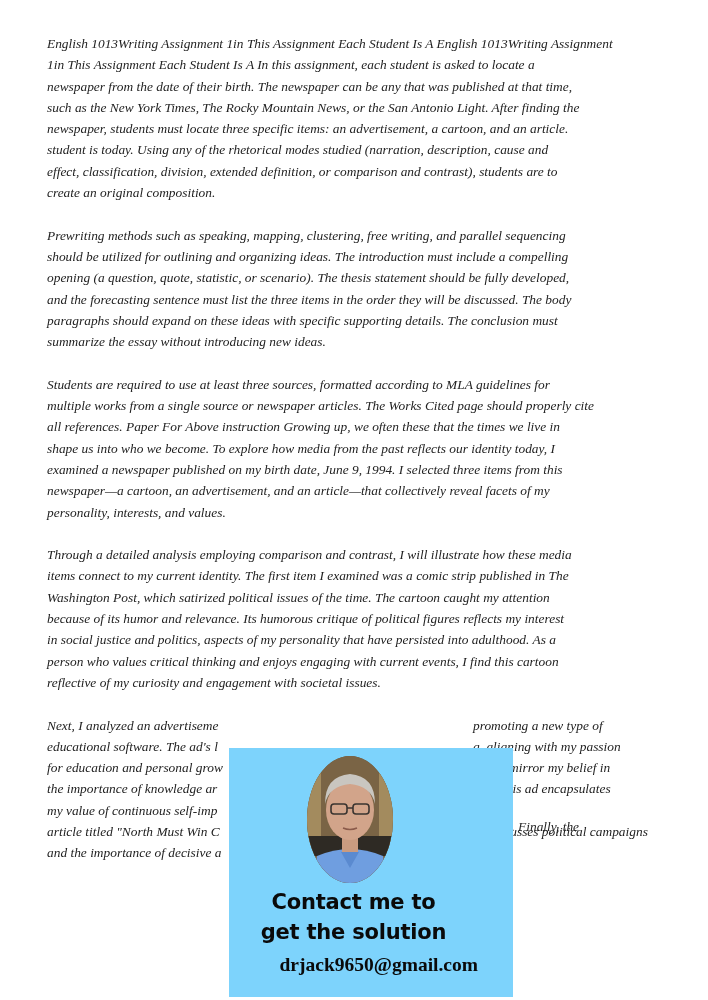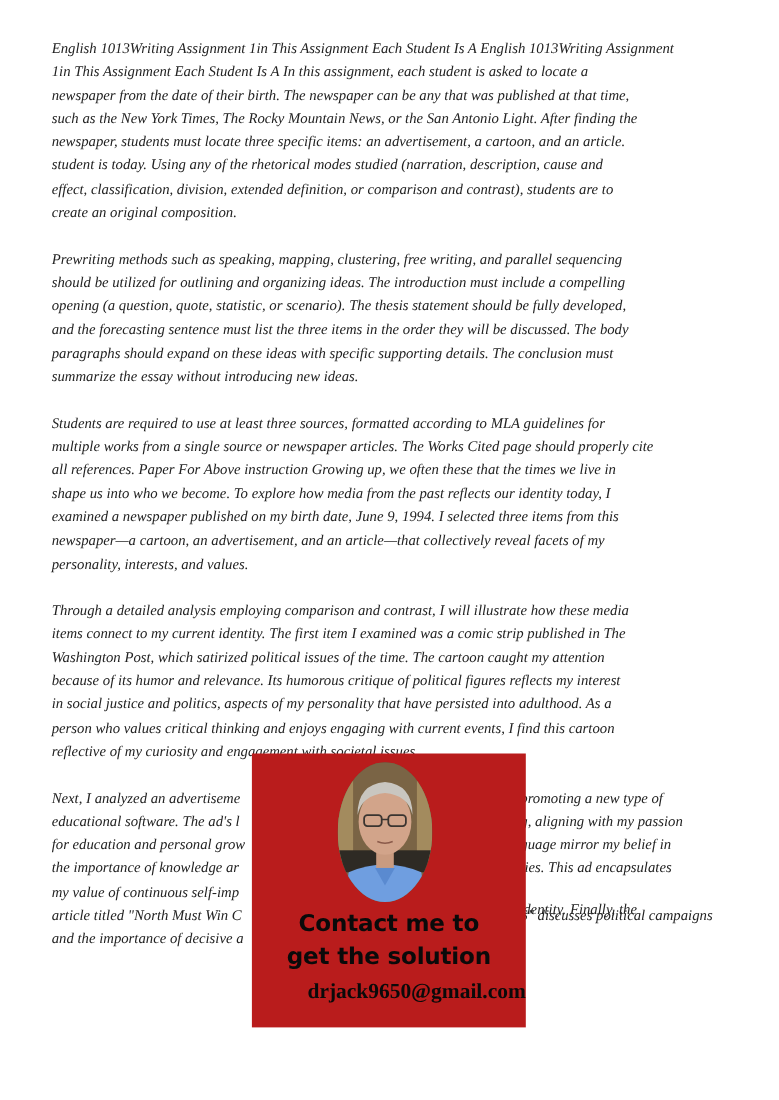--- a/index.html
+++ b/index.html
@@ -27,24 +27,24 @@
     .para {
       margin: 0 0 21.3px 0;
     }
     .line {
       display: block;
       white-space: nowrap;
     }
     .promo-card {
       position: absolute;
       left: 229px;
-      top: 685px;
-      width: 249px;
+      top: 748px;
+      width: 284px;
       height: 249px;
-      background: #b91c1c;
+      background: #7dd3fc;
     }
     .avatar-oval {
       position: absolute;
       left: 78px;
       top: 8px;
       width: 86px;
       height: 127px;
       border-radius: 50%;
       overflow: hidden;
       background: #6c5a3e;

